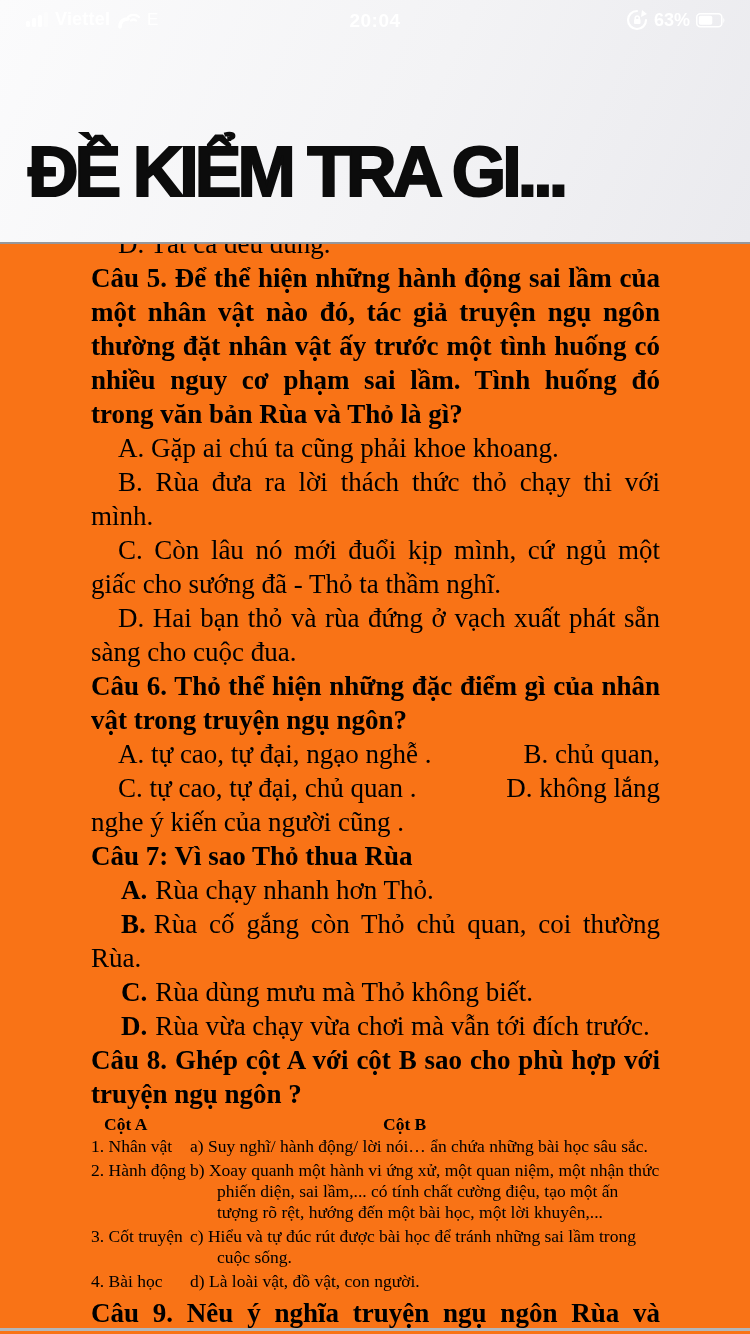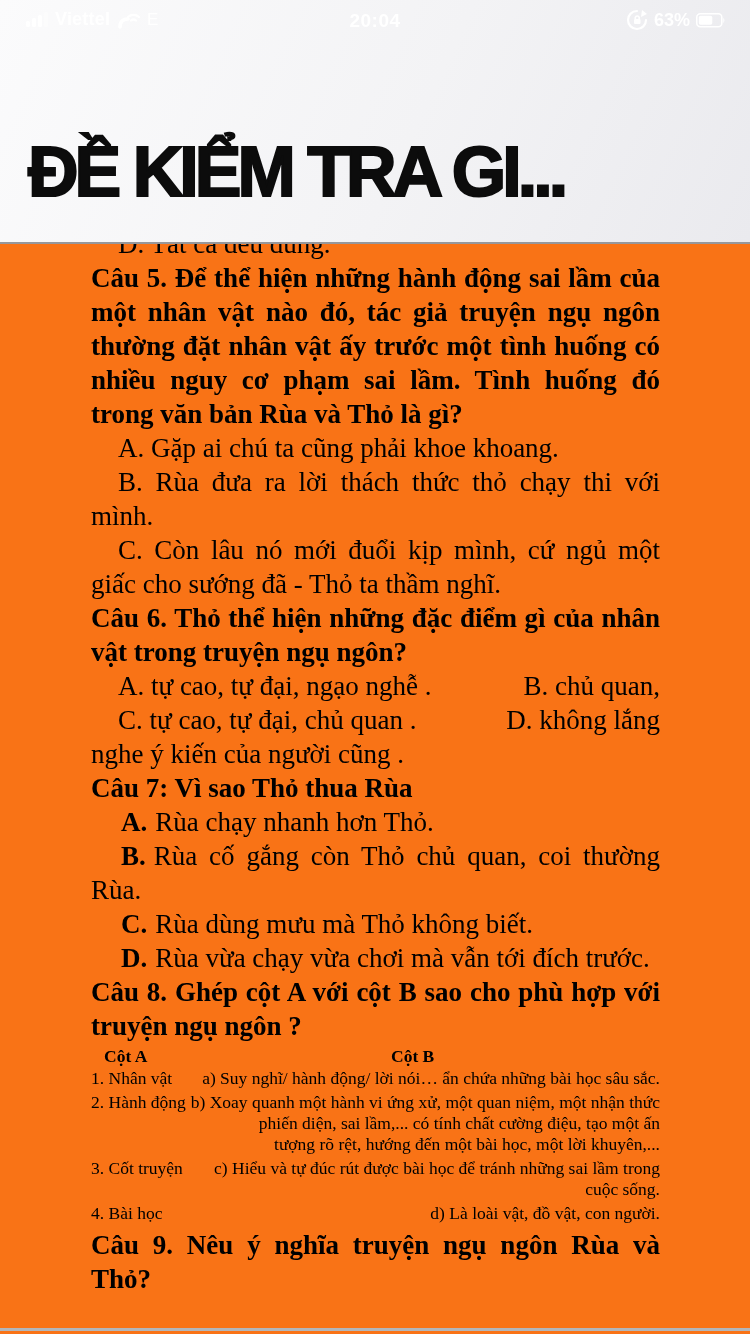--- a/index.html
+++ b/index.html
@@ -70,24 +70,24 @@
   .optpair { display:flex; justify-content:space-between; padding-left:27px; }
   .optb { text-indent:30px; }
   .optb b { margin-right:8px; }
 
   .match-table {
     font-size:17.5px; line-height:21px; text-align:left;
     margin:3px 0 4px 0;
   }
   .t-head { position:relative; font-weight:bold; height:22px; }
   .t-head .ha { margin-left:13px; }
-  .t-head .hb { position:absolute; left:300px; top:0; }
+  .t-head .hb { position:absolute; left:292px; top:0; }
   .t-row { display:flex; margin-bottom:3px; }
   .t-row .ta { flex:none; width:99px; }
-  .t-row .tb { flex:1; padding-left:27px; text-indent:-27px;text-align:right; }
+  .t-row .tb { flex:1; padding-left:27px; text-indent:-27px; }
 
   .page-edge {
     position:absolute; top:1328px; left:0; width:750px; height:3px;
     background:#b3b6ba; z-index:4;
   }
 
   svg { display:block; }
 </style>
 </head>
 <body>
@@ -135,20 +135,21 @@
 
 <div class="document">
   <div class="doc-inner">
 
     <p class="opt clipped">D. Tất cả đều đúng.</p>
 
     <p class="q">Câu 5. Để thể hiện những hành động sai lầm của một nhân vật nào đó, tác giả truyện ngụ ngôn thường đặt nhân vật ấy trước một tình huống có nhiều nguy cơ phạm sai lầm. Tình huống đó trong văn bản Rùa và Thỏ là gì?</p>
     <p class="opt">A. Gặp ai chú ta cũng phải khoe khoang.</p>
     <p class="opt">B. Rùa đưa ra lời thách thức thỏ chạy thi với mình.</p>
     <p class="opt">C. Còn lâu nó mới đuổi kịp mình, cứ ngủ một giấc cho sướng đã - Thỏ ta thầm nghĩ.</p>
+    <p class="opt">D. Hai bạn thỏ và rùa đứng ở vạch xuất phát sẵn sàng cho cuộc đua.</p>
 
     <p class="q">Câu 6. Thỏ thể hiện những đặc điểm gì của nhân vật trong truyện ngụ ngôn?</p>
     <div class="optpair">
       <span>A. tự cao, tự đại, ngạo nghễ .</span>
       <span>B. chủ quan,</span>
     </div>
     <div class="optpair">
       <span>C. tự cao, tự đại, chủ quan .</span>
       <span>D. không lắng</span>
     </div>

